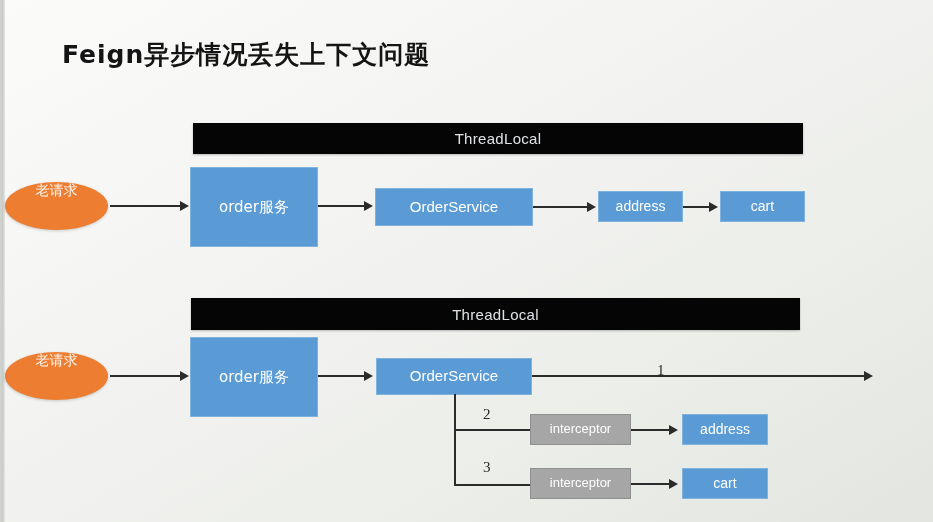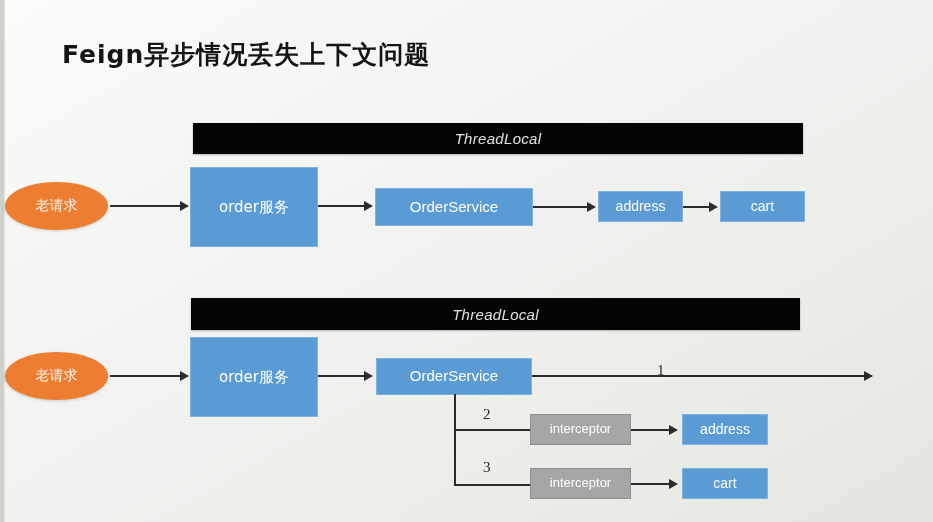--- a/index.html
+++ b/index.html
@@ -21,33 +21,32 @@
     position:absolute;left:62px;top:38px;
     font-size:25px;font-weight:bold;color:#141414;
     letter-spacing:1px;white-space:nowrap;
     text-shadow:0 1px 0 rgba(255,255,255,.5);
   }
   .tl-bar{
     position:absolute;background:#050505;
     display:flex;align-items:center;justify-content:center;
     color:#dfe3e6;font-size:15px;letter-spacing:.3px;
     box-shadow:0 1px 2px rgba(0,0,0,.25);
-    font-style:italic;
   }
   .box{
     position:absolute;box-sizing:border-box;
     display:flex;align-items:center;justify-content:center;
     color:#ffffff;text-align:center;line-height:1.1;
   }
   .blue{background:#5A9BD5;border:1px solid #7fb3de;text-align:center;}
   .gray{background:#a6a6a6;border:1px solid #8f8f8f;}
   .ellipse{
     position:absolute;background:#ED7D31;
     border-radius:50%;box-sizing:border-box;
-    display:flex;align-items:center;justify-content:center;
+    display:flex;justify-content:center;
     color:#fdf6ef;font-size:14px;
     box-shadow:0 1px 3px rgba(0,0,0,.18);
   }
   .hline{position:absolute;background:#2b2b2b;height:2px;}
   .vline{position:absolute;background:#2b2b2b;width:2px;}
   .arrowhead{
     position:absolute;width:0;height:0;
     border-top:5px solid transparent;
     border-bottom:5px solid transparent;
     border-left:9px solid #2b2b2b;

